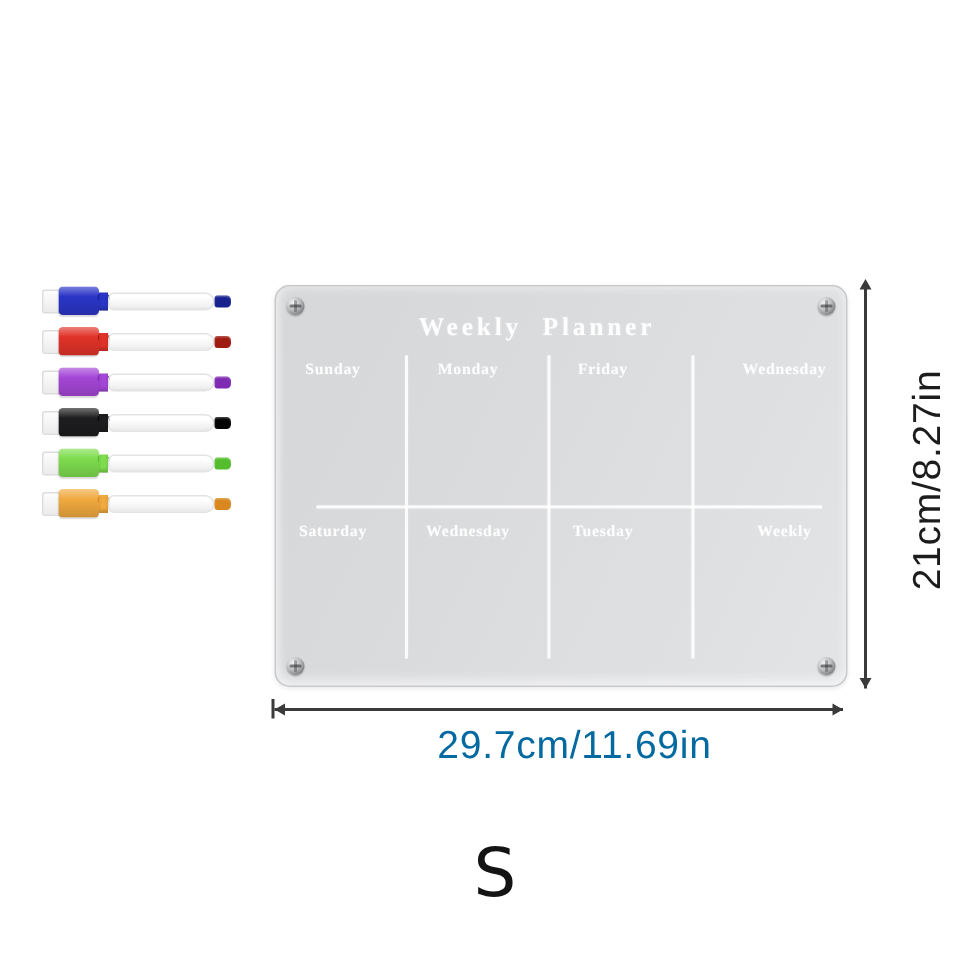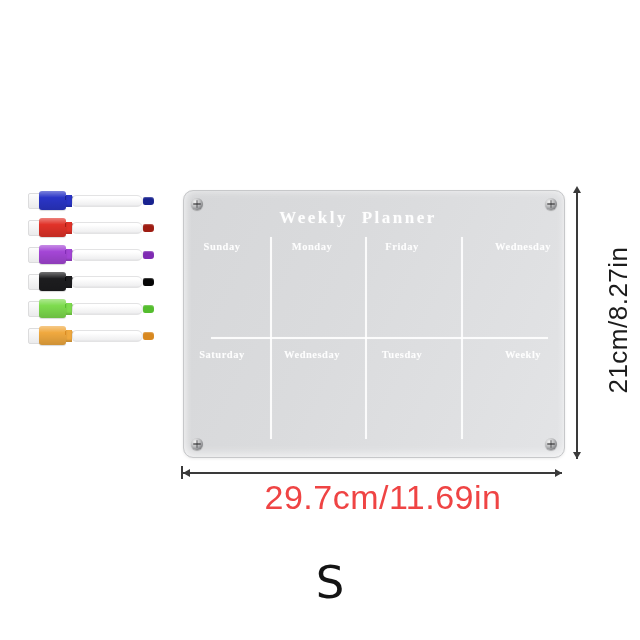--- a/index.html
+++ b/index.html
@@ -60,21 +60,21 @@
   .tick-left{position:absolute;left:181px;top:466px;width:1.5px;height:13px;background:#3a3a3a;}
   .arrow{position:absolute;width:0;height:0;}
   .arrow.up{left:573px;top:186px;border-left:4px solid transparent;border-right:4px solid transparent;border-bottom:7px solid #3a3a3a;}
   .arrow.down{left:573px;top:452px;border-left:4px solid transparent;border-right:4px solid transparent;border-top:7px solid #3a3a3a;}
   .arrow.left{left:183px;top:469px;border-top:4px solid transparent;border-bottom:4px solid transparent;border-right:7px solid #3a3a3a;}
   .arrow.right{left:555px;top:469px;border-top:4px solid transparent;border-bottom:4px solid transparent;border-left:7px solid #3a3a3a;}
 
   .dim-text-v{position:absolute;left:618px;top:320px;transform:translate(-50%,-50%) rotate(-90deg);
       font-size:26px;color:#1c1c1c;white-space:nowrap;letter-spacing:.5px;}
   .dim-text-h{position:absolute;left:383px;top:497px;transform:translate(-50%,-50%);
-      font-size:34px;color:#ef4444;white-space:nowrap;letter-spacing:.5px;}
+      font-size:26px;color:#0369a1;white-space:nowrap;letter-spacing:.5px;}
 
   .size-letter{position:absolute;left:330px;top:582px;transform:translate(-50%,-50%);
       font-size:45px;font-weight:400;color:#141414;font-family:"DejaVu Sans",sans-serif;}
 </style>
 </head>
 <body>
 
 <div class="scene">
 
   <div class="marker" style="top: 190px; --cap: #2a35c7; --accent: #18228f;">

